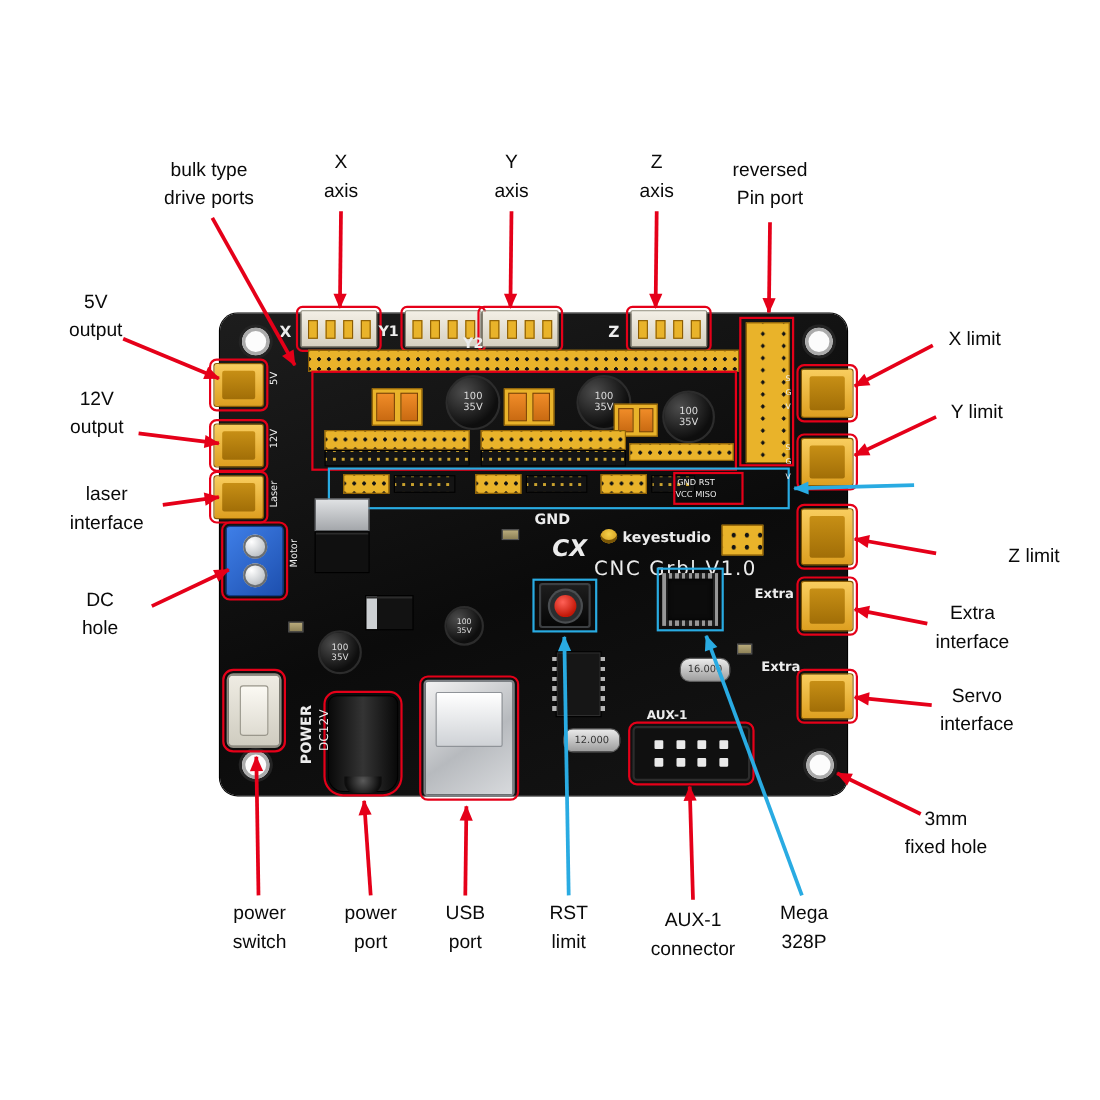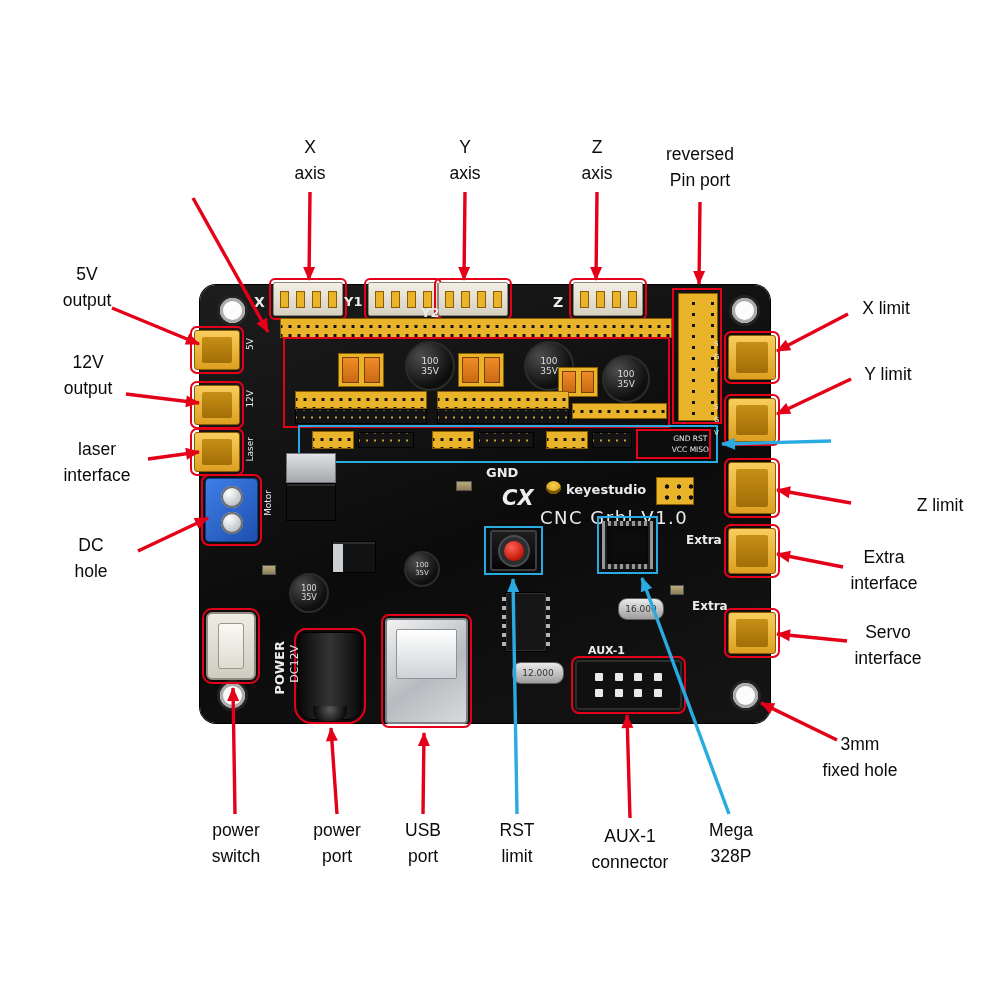--- a/index.html
+++ b/index.html
@@ -236,21 +236,21 @@
     <div class="redbox" style="left:472px;top:3px;width:50px;height:136px"></div>
     <div class="ystrip" style="left:478px;top:8px;width:38px;height:126px;background-size:19px 11px;background-position:5px 4px"></div>
 
     <div class="bluebox" style="left:98px;top:140px;width:420px;height:38px"></div>
     <div class="ystrip" style="left:112px;top:146px;width:40px;height:16px"></div>
     <div class="sock" style="left:158px;top:147px;width:54px;height:14px"></div>
     <div class="ystrip" style="left:232px;top:146px;width:40px;height:16px"></div>
     <div class="sock" style="left:278px;top:147px;width:54px;height:14px"></div>
     <div class="ystrip" style="left:346px;top:146px;width:40px;height:16px"></div>
     <div class="sock" style="left:392px;top:147px;width:38px;height:14px"></div>
-    <div class="redbox" style="left:436px;top:144px;width:75px;height:30px;display:flex;align-items:center;justify-content:flex-end">
+    <div class="redbox" style="left:412px;top:144px;width:64px;height:30px;display:flex;align-items:center;justify-content:flex-start">
       <span class="silk" style="position:static;font-size:7.5px;line-height:1.5;text-align:center">GND RST
 VCC MISO</span>
     </div>
 
     <div class="jst" style="left:-6px;top:45px;width:44px;height:38px"></div>
     <div class="vsilk" style="left:45px;top:53px;font-size:9px">5V</div>
     <div class="jst" style="left:-6px;top:100px;width:44px;height:38px"></div>
     <div class="vsilk" style="left:45px;top:105px;font-size:9px">12V</div>
     <div class="jst" style="left:-6px;top:147px;width:44px;height:38px"></div>
     <div class="vsilk" style="left:45px;top:152px;font-size:9px">Laser</div>
@@ -353,20 +353,22 @@
       <line x1="423" y1="814" x2="424" y2="733" marker-end="url(#mr)"></line>
       <line x1="630" y1="818" x2="627" y2="715" marker-end="url(#mr)"></line>
     </g>
     <g stroke="#29abe2" stroke-width="3.4">
       <line x1="831" y1="441" x2="722" y2="444" marker-end="url(#mb)"></line>
       <line x1="517" y1="814" x2="513" y2="579" marker-end="url(#mb)"></line>
       <line x1="729" y1="814" x2="642" y2="578" marker-end="url(#mb)"></line>
     </g>
   </svg>
 
+  <div class="callout" style="left:190px;top:167px">bulk type
+drive ports</div>
   <div class="callout" style="left:310px;top:160px">X
 axis</div>
   <div class="callout" style="left:465px;top:160px">Y
 axis</div>
   <div class="callout" style="left:597px;top:160px">Z
 axis</div>
   <div class="callout" style="left:700px;top:167px">reversed
 Pin port</div>
 
   <div class="callout" style="left:87px;top:287px">5V

